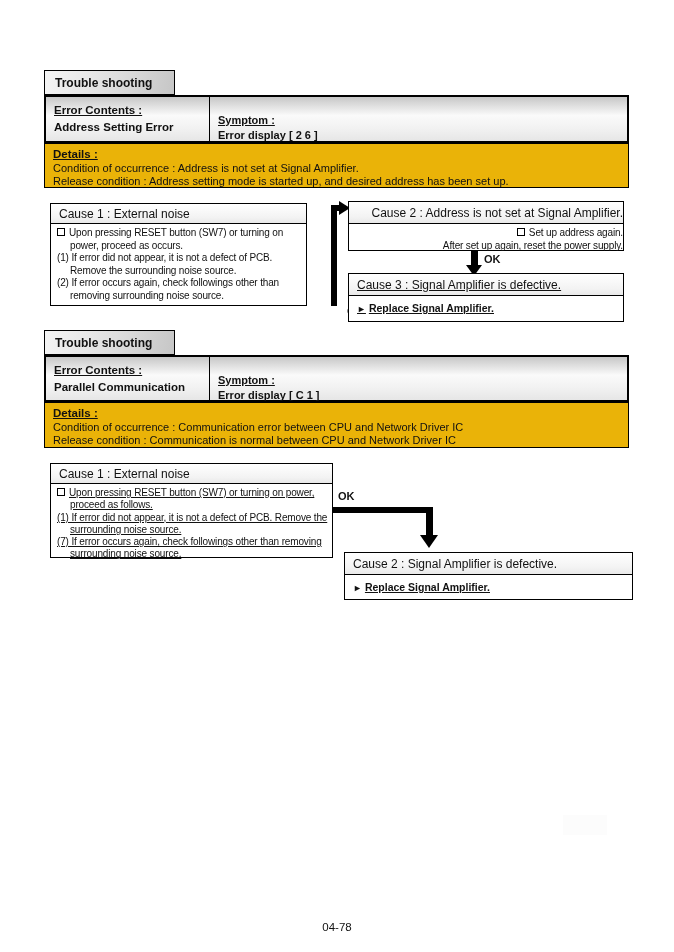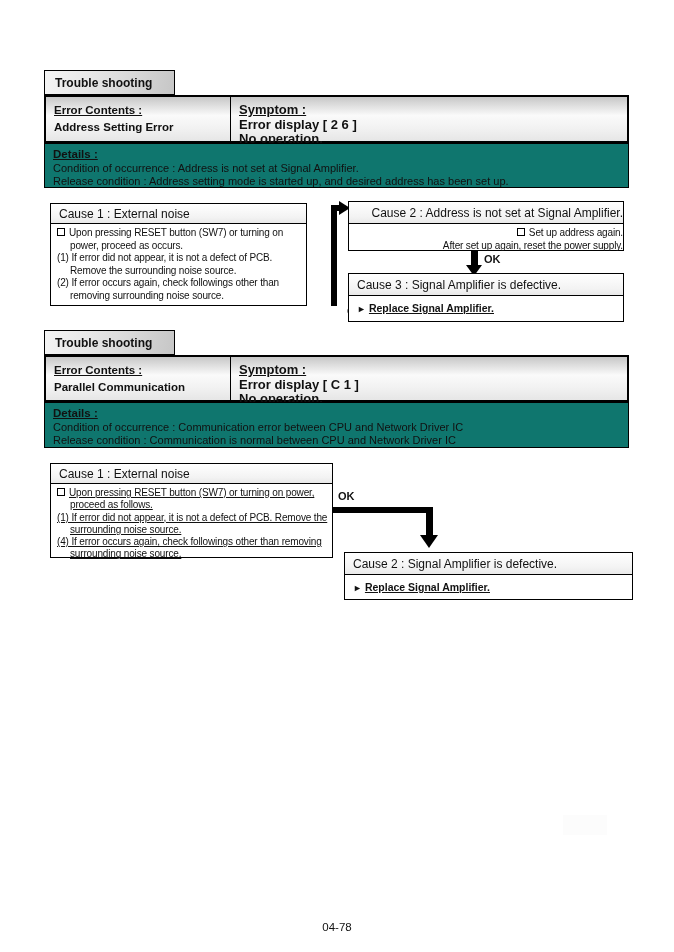--- a/index.html
+++ b/index.html
@@ -17,31 +17,31 @@
   }
   .tab .num{margin-left:9px;margin-top:43px;}
   
   .htable{
     position:absolute;box-sizing:border-box;width:585px;
     border:2px solid #000;
     background:linear-gradient(180deg,#c7c7c7 0%,#fafafa 42%,#f2f2f2 70%,#e6e6e6 100%);
     display:flex;
   }
   .hcell-left{
-    box-sizing:border-box;width:185px;border-right:1px solid #000;
+    box-sizing:border-box;width:164px;border-right:1px solid #000;
     padding:5px 16px 0 8px;font-weight:bold;font-size:11.5px;line-height:17px;white-space:nowrap;
   }
   .hcell-right{
-    box-sizing:border-box;flex:1;padding:6px 0 0 8px;
-    font-weight:bold;font-size:13px;line-height:14.5px;white-space:nowrap;
+    box-sizing:border-box;flex:1;padding:16px 0 0 8px;
+    font-weight:bold;font-size:11px;line-height:14.5px;white-space:nowrap;
   }
   .u{text-decoration:underline;}
   
   .details{
-    position:absolute;box-sizing:border-box;width:585px;background:#0f766e;
+    position:absolute;box-sizing:border-box;width:585px;background:#eab308;
     border:1px solid #000;padding:4px 0 0 8px;font-size:11px;line-height:13.5px;white-space:nowrap;
   }
   .details .lbl{font-weight:bold;text-decoration:underline;font-size:11.5px;}
   
   .cause{position:absolute;box-sizing:border-box;border:1px solid #000;background:#fff;}
   .chead{
     box-sizing:border-box;height:20px;border-bottom:1px solid #000;
     background:linear-gradient(180deg,#ffffff 0%,#f3f3f3 70%,#e9e9e9 100%);
     font-size:12px;padding:3px 0 0 8px;white-space:nowrap;
   }
@@ -123,21 +123,21 @@
     <div class="cbody">
       <div class="ln"><span class="cb"></span><span>Set up address again.</span></div>
       <div class="ln c">After set up again, reset the power supply.</div>
     </div>
   </div>
 
   <div class="bar" style="left:471px;top:251px;width:7px;height:15px;"></div>
   <div class="head-down" style="left:466px;top:265px;"></div>
   <div class="ok" style="left:484px;top:253px;">OK</div>
 
-  <div class="cause" style="left:348px;top:273px;width:276px;height:49px;">
+  <div class="cause" style="left:348px;top:273px;width:276px;height:49px;text-decoration:underline;">
     <div class="chead tall">Cause 3 : Signal Amplifier is defective.</div>
     <div class="action">
       <span class="tri">►</span><span class="txt">Replace Signal Amplifier.</span>
     </div>
   </div>
 
   <div class="tab" style="left:44px;top:330px;">
     <span>Trouble shooting</span>
     <span class="num">76</span>
   </div>
@@ -160,21 +160,21 @@
     <div>Release condition : Communication is normal between CPU and Network Driver IC</div>
   </div>
 
   <div class="cause" style="left:50px;top:463px;width:283px;height:95px;">
     <div class="chead">Cause 1 : External noise</div>
     <div class="cbody" style="line-height:12.3px;text-decoration:underline;">
       <div class="ln"><span class="cb"></span><span>Upon pressing RESET button (SW7) or turning on power,</span></div>
       <div class="ln c">proceed as follows.</div>
       <div class="ln">(1) If error did not appear, it is not a defect of PCB. Remove the</div>
       <div class="ln c">surrounding noise source.</div>
-      <div class="ln">(4) If error occurs again, check followings other than removing</div>
+      <div class="ln">(7) If error occurs again, check followings other than removing</div>
       <div class="ln c">surrounding noise source.</div>
     </div>
   </div>
 
   <div class="ok" style="left:338px;top:490px;">OK</div>
   <div class="bar" style="left:333px;top:507px;width:100px;height:6px;"></div>
   <div class="bar" style="left:426px;top:507px;width:7px;height:29px;"></div>
   <div class="head-down" style="left:420px;top:535px;border-left-width:9px;border-right-width:9px;border-top-width:13px;"></div>
 
   <div class="cause" style="left:344px;top:552px;width:289px;height:48px;">

